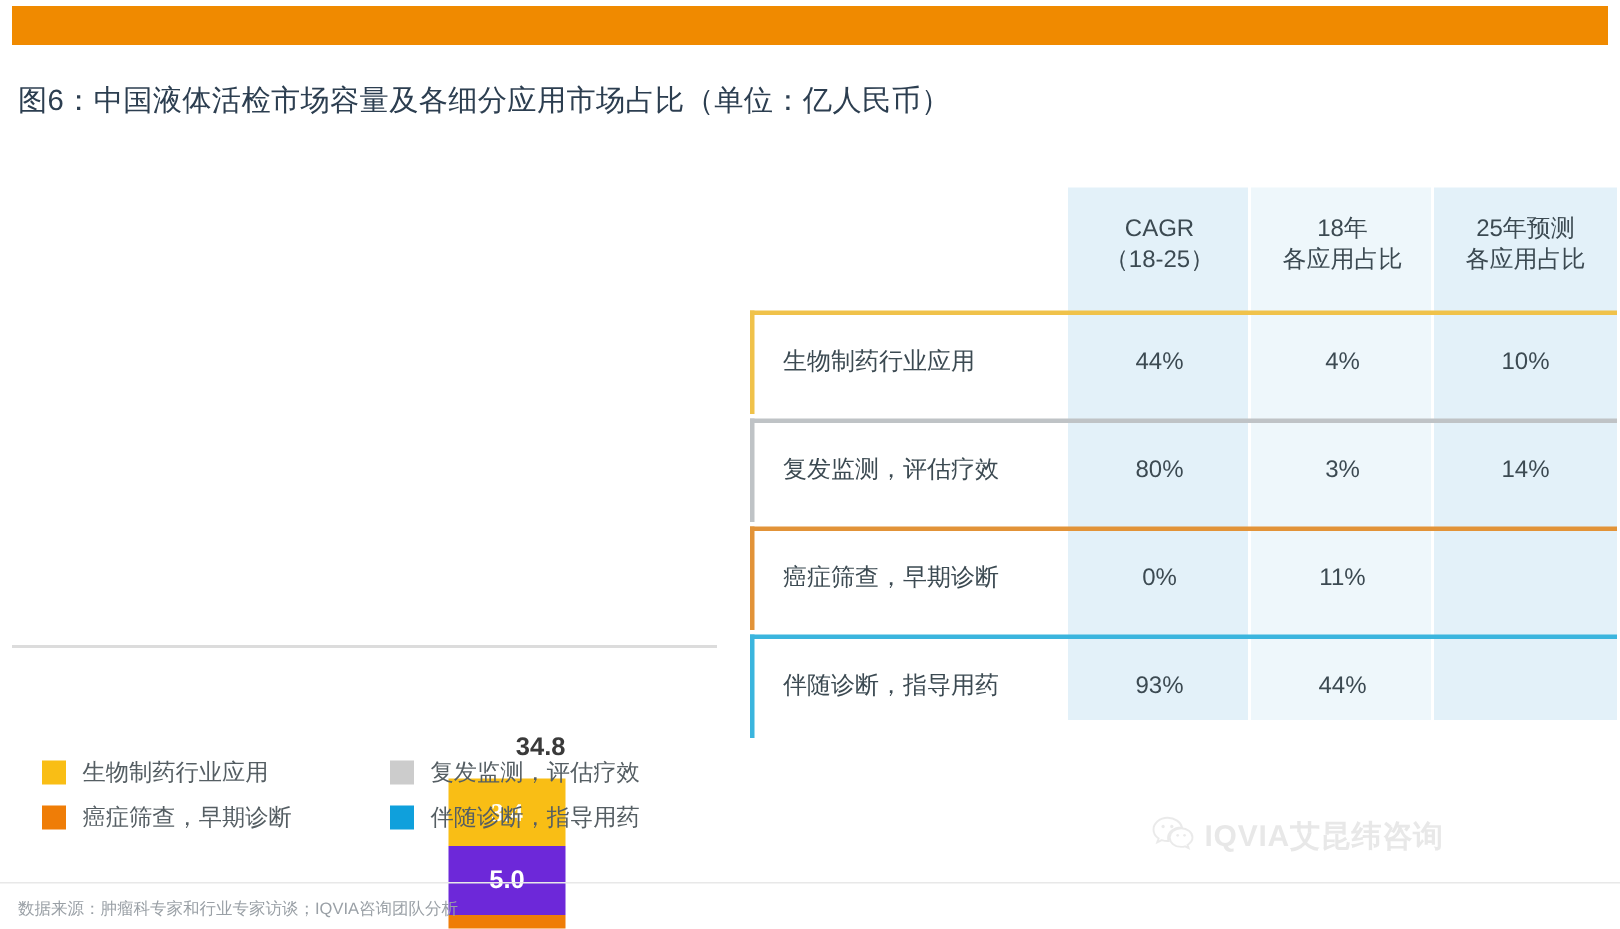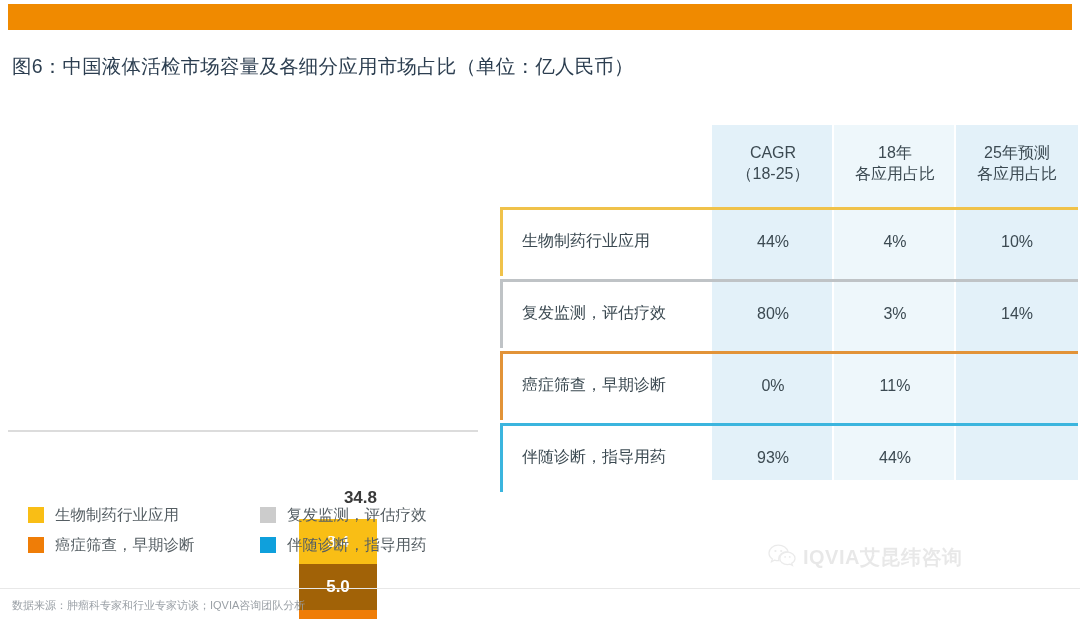--- a/index.html
+++ b/index.html
@@ -138,21 +138,21 @@
       
       
       
       
     </div>
 
     <div class="bar-group g2025">
       <div class="total">34.8</div>
       <div class="stack">
         <div class="seg" style="height:45px;background:#F9BE15;font-family:Liberation Serif, serif;">3.4</div>
-        <div class="seg" style="height:46px;background:#a16207;">5.0</div>
+        <div class="seg" style="height:46px;background:#6d28d9;">5.0</div>
         <div class="seg" style="height:90px;background:#EF7D07;">10.9</div>
 
       </div>
 
     </div>
   </div>
 
   <div class="legend">
     <div class="leg-item">
       <span class="swatch" style="background:#F9BE15;"></span>

